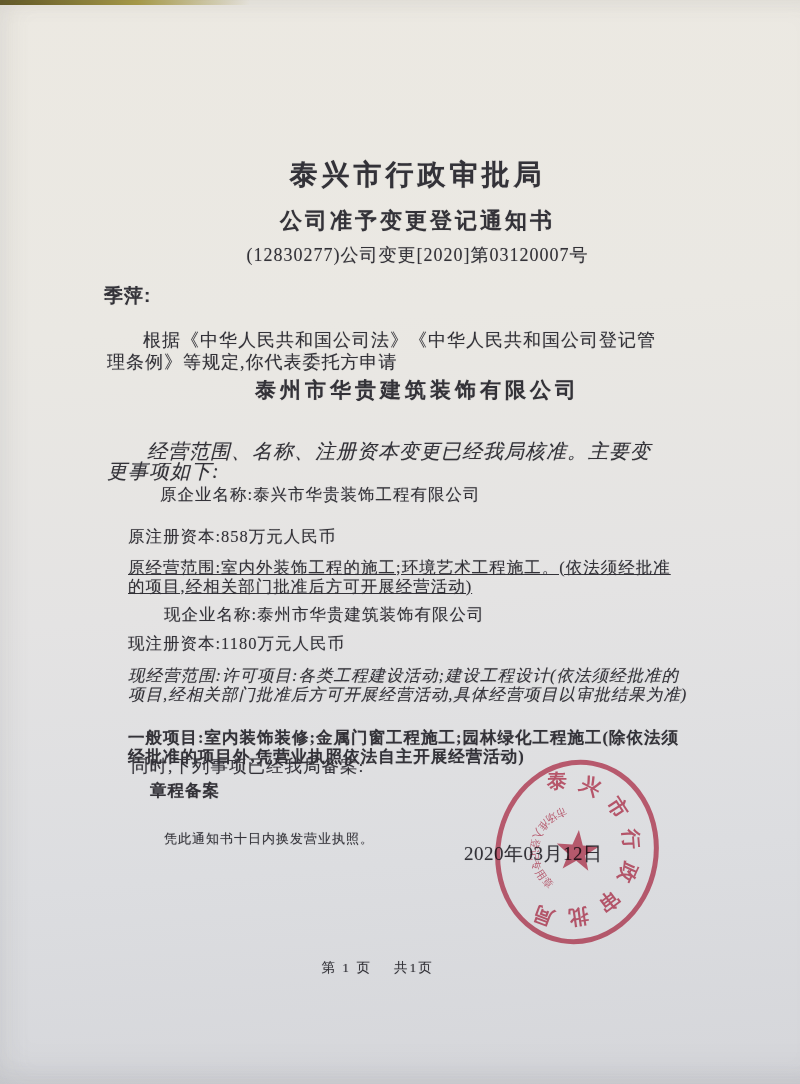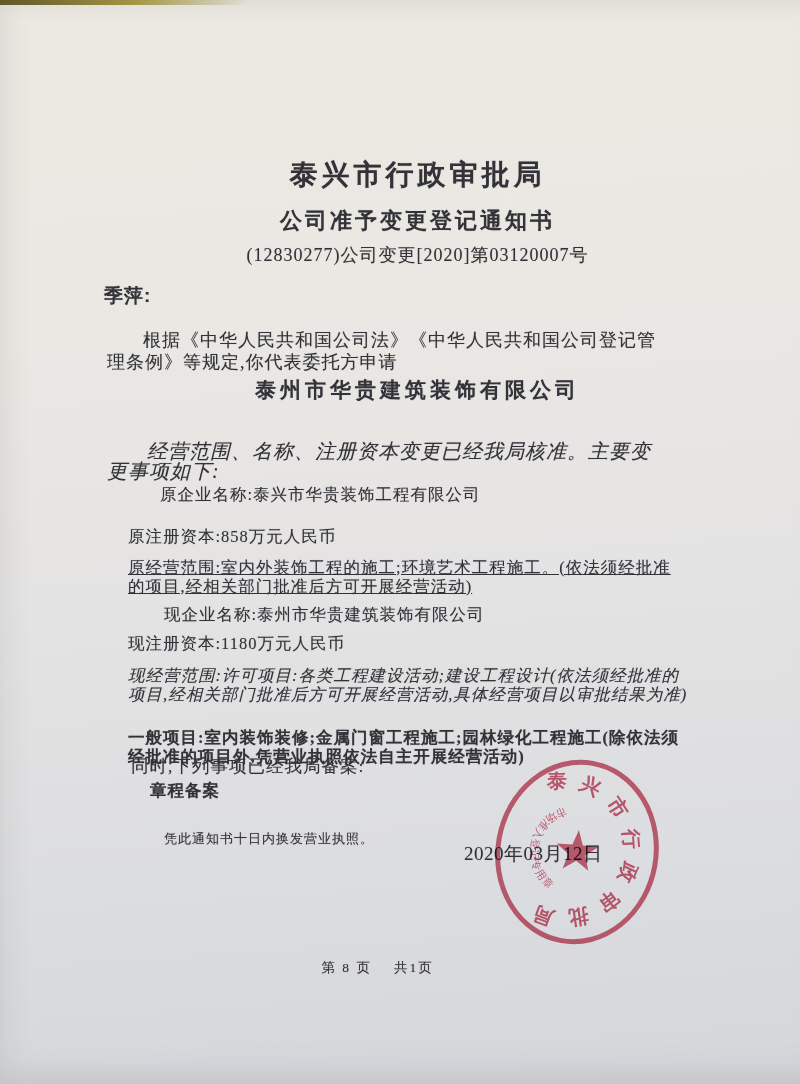--- a/index.html
+++ b/index.html
@@ -74,16 +74,16 @@
         <textPath href="#ringPath" startOffset="50%" text-anchor="middle">泰兴市行政审批局</textPath>
       </text>
       <text font-size="10.5" letter-spacing="1" fill="#c63d58" opacity="0.88" font-family="Liberation Sans, sans-serif">
         <textPath href="#innerPath" startOffset="50%" text-anchor="middle">市场准入登记专用章</textPath>
       </text>
       <polygon transform="rotate(-95)" fill="#c63d58" opacity="0.9" points="0,-22 5.2,-7.1 20.9,-6.8 8.4,2.7 12.9,17.8 0,8.8 -12.9,17.8 -8.4,2.7 -20.9,-6.8 -5.2,-7.1"></polygon>
     </g>
   </svg>
 
   <div class="t footer">
-    <span>第 8 页</span>
+    <span>第 1 页</span>
     <span>共1页</span>
   </div>
 </div>
 
 </body></html>

